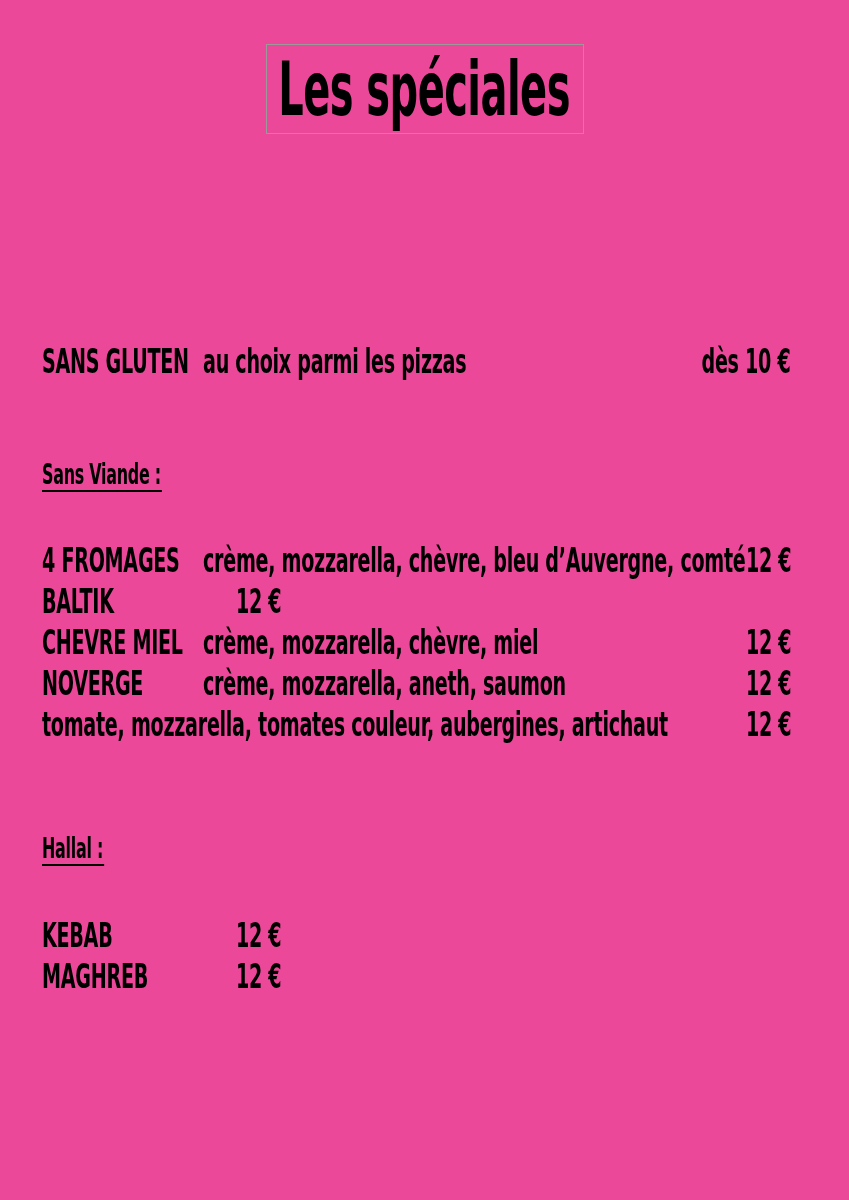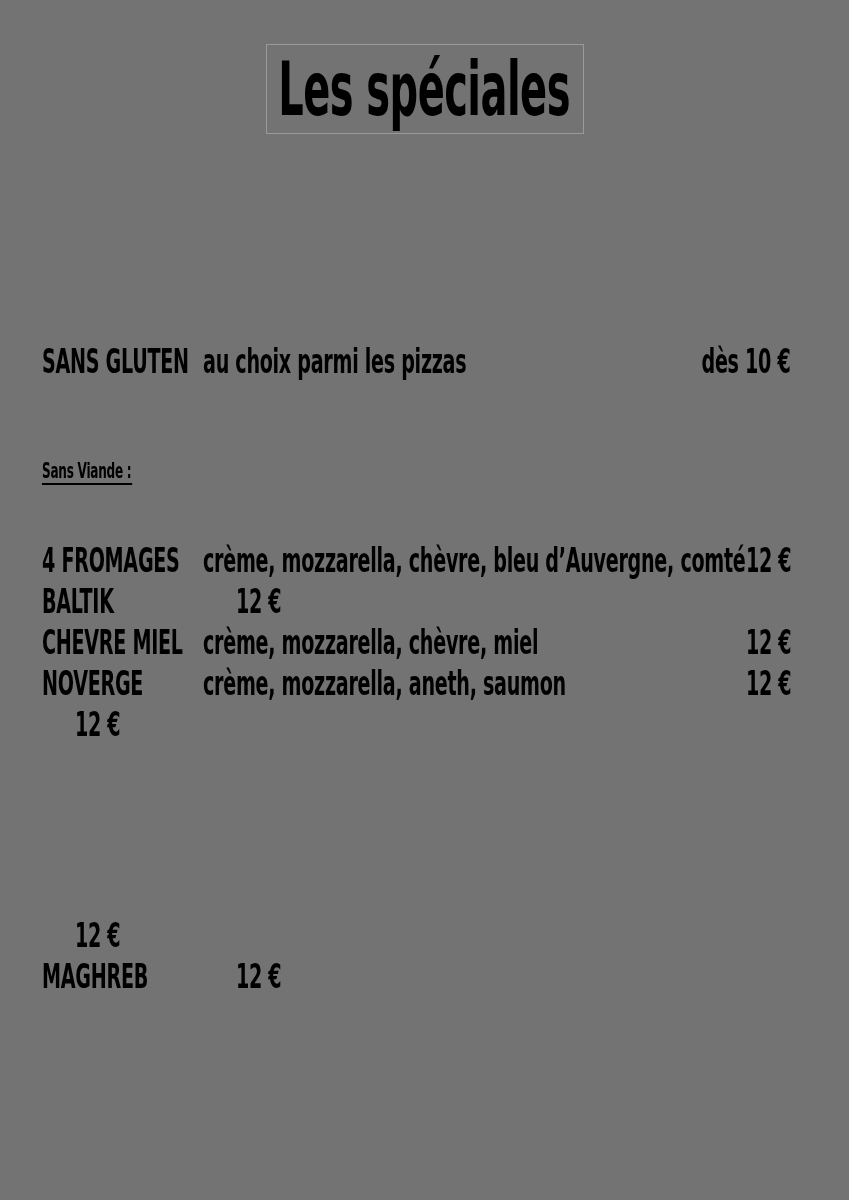--- a/index.html
+++ b/index.html
@@ -1,20 +1,20 @@
 <!DOCTYPE html>
 <html><head>
 <meta charset="utf-8">
 <style>
   html, body { margin: 0; padding: 0; background: #ffffff; }
   .page {
     position: relative;
     width: 849px;
     height: 1200px;
-    background: #737373;
+    background: #ec4899;
     font-family: "DejaVu Sans", sans-serif;
     font-weight: bold;
     color: #000000;
     overflow: hidden;
   }
 
   
   .cx {
     display: inline-block;
     white-space: nowrap;
@@ -58,21 +58,21 @@
   }
   .cell-name  { flex: none; width: 161px; }
   .cell-desc  { flex: 1; min-width: 0; text-align: right; }
   .cell-price { flex: none; }
 
   .gluten-row { top: 341px; height: 40px; }
 
   .heading {
     position: absolute;
     left: 42px;
-    font-size: 22px;
+    font-size: 29px;
     line-height: 1;
   }
   .heading .cx {
     transform: scaleX(0.55);
     border-bottom: 2.5px solid #000000;
     padding-bottom: 1px;
     padding-right: 2px;
   }
   .heading-sans-viande { top: 460px; }
   .heading-hallal      { top: 834px; }
@@ -118,27 +118,32 @@
       <div class="cell-name"><span class="cx">CHEVRE MIEL</span></div>
       <div class="cell-desc"><span class="cx">crème, mozzarella, chèvre, miel</span></div>
       <div class="cell-price"><span class="cx cx-r">12 €</span></div>
     </div>
     <div class="row">
       <div class="cell-name"><span class="cx">NOVERGE</span></div>
       <div class="cell-desc"><span class="cx">crème, mozzarella, aneth, saumon</span></div>
       <div class="cell-price"><span class="cx cx-r">12 €</span></div>
     </div>
     <div class="row">
+      <div class="cell-desc"><span class="cx">tomate, mozzarella, tomates couleur, aubergines, artichaut</span></div>
       <div class="cell-price"><span class="cx cx-r">12 €</span></div>
     </div>
   </div>
 
+  <div class="heading heading-hallal">
+    <span class="cx">Hallal :</span>
+  </div>
 
   <div class="items items-hallal">
     <div class="row">
+      <div class="cell-name"><span class="cx">KEBAB</span></div>
       <div class="cell-price"><span class="cx cx-r">12 €</span></div>
     </div>
     <div class="row">
       <div class="cell-name"><span class="cx">MAGHREB</span></div>
       <div class="cell-price"><span class="cx cx-r">12 €</span></div>
     </div>
   </div>
 
 </div>
 

